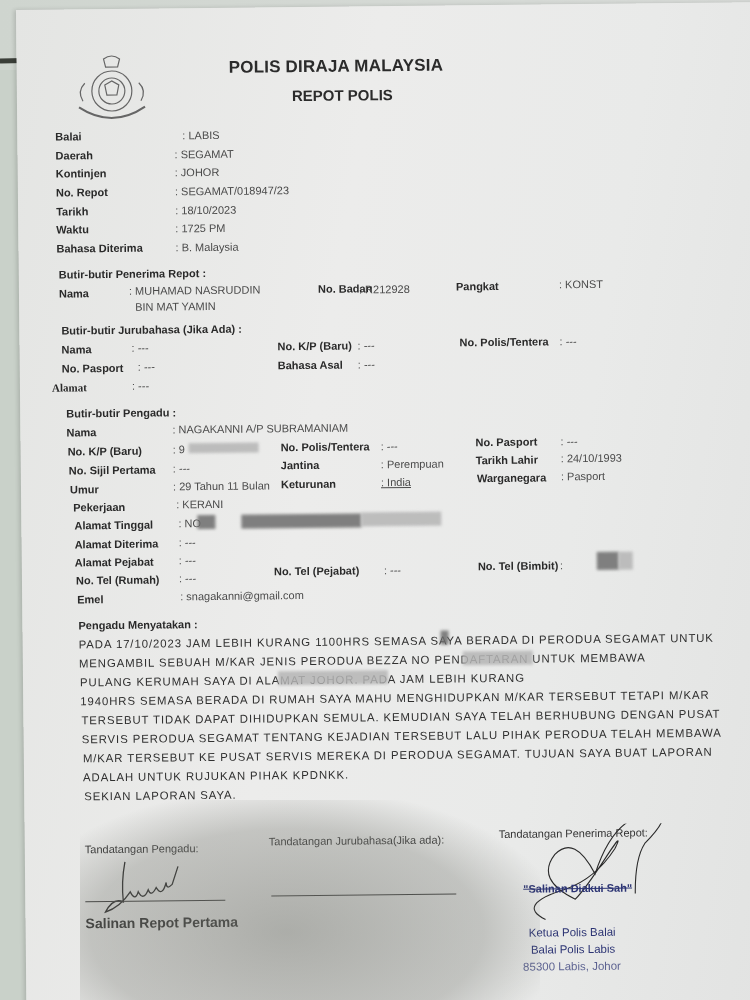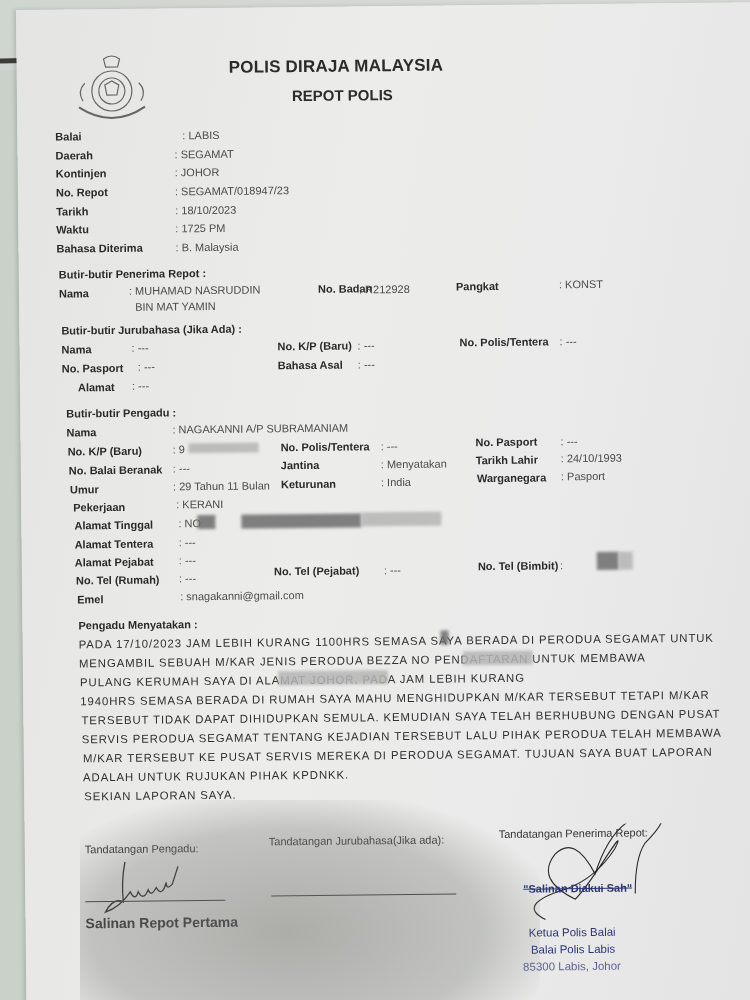--- a/index.html
+++ b/index.html
@@ -88,59 +88,59 @@
   <div class="t b" style="left:42px;top:334px;">Nama</div>
   <div class="t val" style="left:112px;top:333px;">: ---</div>
   <div class="t b" style="left:258px;top:333px;">No. K/P (Baru)</div>
   <div class="t val" style="left:338px;top:333px;">: ---</div>
   <div class="t b" style="left:440px;top:331px;">No. Polis/Tentera</div>
   <div class="t val" style="left:540px;top:331px;">: ---</div>
   <div class="t b" style="left:42px;top:353px;">No. Pasport</div>
   <div class="t val" style="left:118px;top:352px;">: ---</div>
   <div class="t b" style="left:258px;top:352px;">Bahasa Asal</div>
   <div class="t val" style="left:338px;top:352px;">: ---</div>
-  <div class="t b" style="left:58px;top:372px;">Alamat</div>
+  <div class="t b" style="left:32px;top:372px;font-family:Liberation Serif, serif;">Alamat</div>
   <div class="t val" style="left:112px;top:371px;">: ---</div>
 
   <div class="t b" style="left:46px;top:398px;">Butir-butir Pengadu :</div>
   <div class="t b" style="left:46px;top:417px;">Nama</div>
   <div class="t val" style="left:152px;top:415px;">: NAGAKANNI A/P SUBRAMANIAM</div>
 
   <div class="t b" style="left:47px;top:436px;">No. K/P (Baru)</div>
   <div class="t val" style="left:152px;top:435px;">: 9</div>
   <div class="redact light" style="left:168px;top:435px;width:70px;height:10px;"></div>
   <div class="t b" style="left:260px;top:434px;">No. Polis/Tentera</div>
   <div class="t val" style="left:360px;top:434px;">: ---</div>
   <div class="t b" style="left:455px;top:431px;">No. Pasport</div>
   <div class="t val" style="left:540px;top:431px;">: ---</div>
 
-  <div class="t b" style="left:48px;top:455px;">No. Balai Beranak</div>
+  <div class="t b" style="left:48px;top:455px;">No. Sijil Pertama</div>
   <div class="t val" style="left:152px;top:454px;">: ---</div>
   <div class="t b" style="left:260px;top:452px;">Jantina</div>
-  <div class="t val" style="left:360px;top:452px;">: Menyatakan</div>
+  <div class="t val" style="left:360px;top:452px;">: Perempuan</div>
   <div class="t b" style="left:455px;top:449px;">Tarikh Lahir</div>
   <div class="t val" style="left:540px;top:448px;">: 24/10/1993</div>
 
   <div class="t b" style="left:49px;top:474px;">Umur</div>
   <div class="t val" style="left:152px;top:472px;">: 29 Tahun 11 Bulan</div>
   <div class="t b" style="left:260px;top:471px;">Keturunan</div>
-  <div class="t val" style="left:360px;top:470px;">: India</div>
+  <div class="t val" style="left:360px;top:470px;text-decoration:underline;">: India</div>
   <div class="t b" style="left:456px;top:467px;">Warganegara</div>
   <div class="t val" style="left:540px;top:466px;">: Pasport</div>
 
   <div class="t b" style="left:52px;top:492px;">Pekerjaan</div>
   <div class="t val" style="left:155px;top:490px;">: KERANI</div>
 
   <div class="t b" style="left:53px;top:510px;">Alamat Tinggal</div>
   <div class="t val" style="left:157px;top:509px;">: NO</div>
   <div class="redact" style="left:176px;top:507px;width:18px;"></div>
   <div class="redact" style="left:220px;top:507px;width:120px;"></div>
   <div class="redact light" style="left:340px;top:506px;width:80px;"></div>
 
-  <div class="t b" style="left:53px;top:529px;">Alamat Tentera</div>
+  <div class="t b" style="left:53px;top:529px;">Alamat Diterima</div>
   <div class="t val" style="left:157px;top:528px;">: ---</div>
   <div class="t b" style="left:53px;top:547px;">Alamat Pejabat</div>
   <div class="t val" style="left:157px;top:546px;">: ---</div>
 
   <div class="t b" style="left:54px;top:565px;">No. Tel (Rumah)</div>
   <div class="t val" style="left:157px;top:564px;">: ---</div>
   <div class="t b" style="left:252px;top:558px;text-align:right;">No. Tel (Pejabat)</div>
   <div class="t val" style="left:362px;top:558px;">: ---</div>
   <div class="t b" style="left:456px;top:555px;text-align:center;">No. Tel (Bimbit)</div>
   <div class="t val" style="left:538px;top:555px;">:</div>

